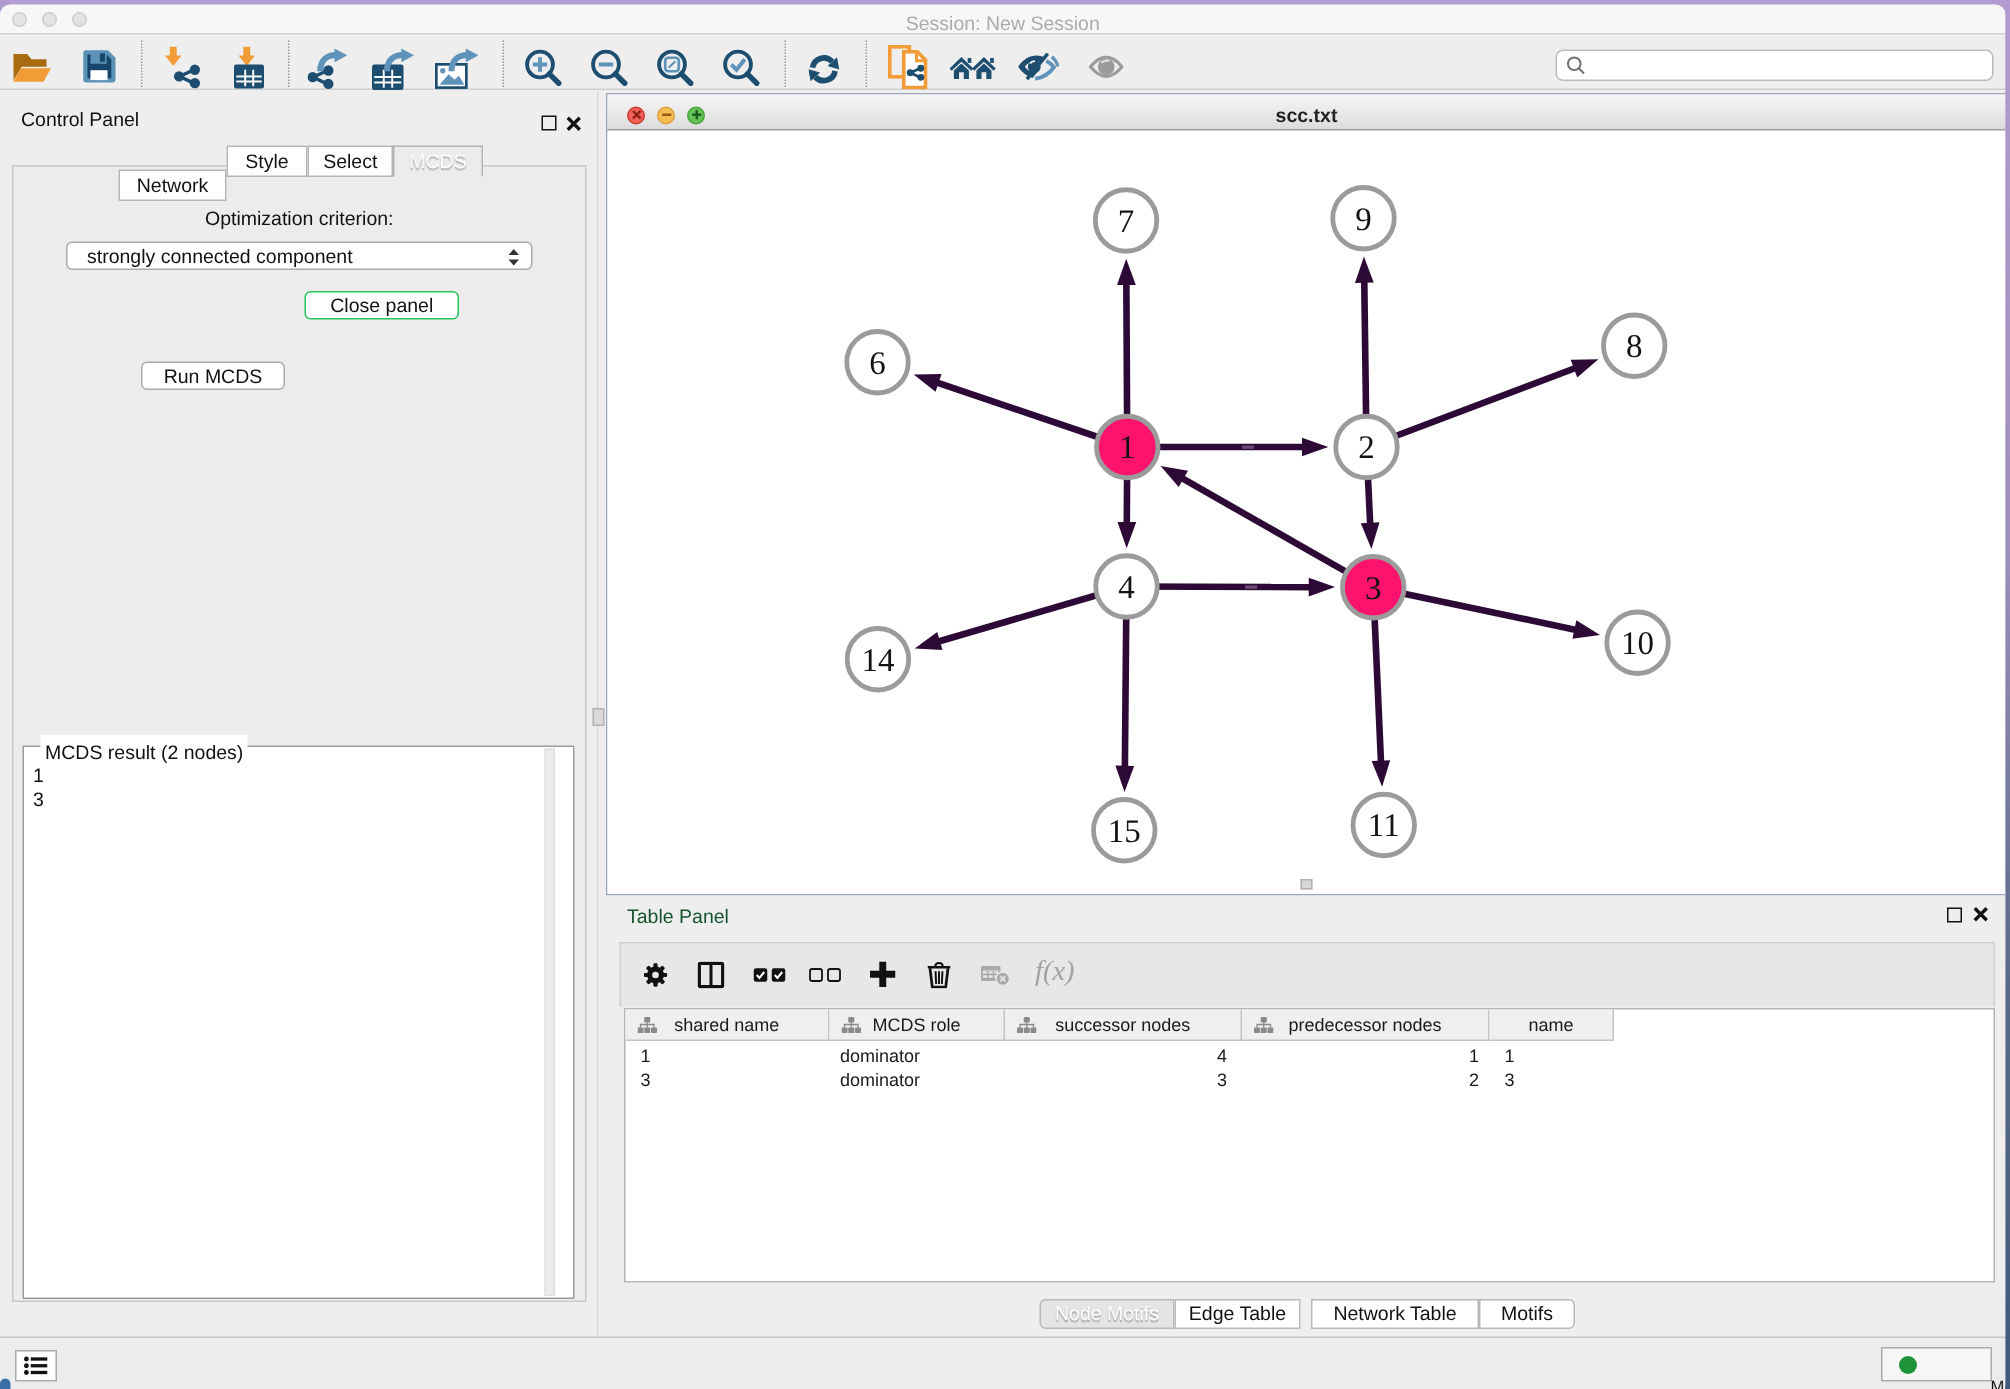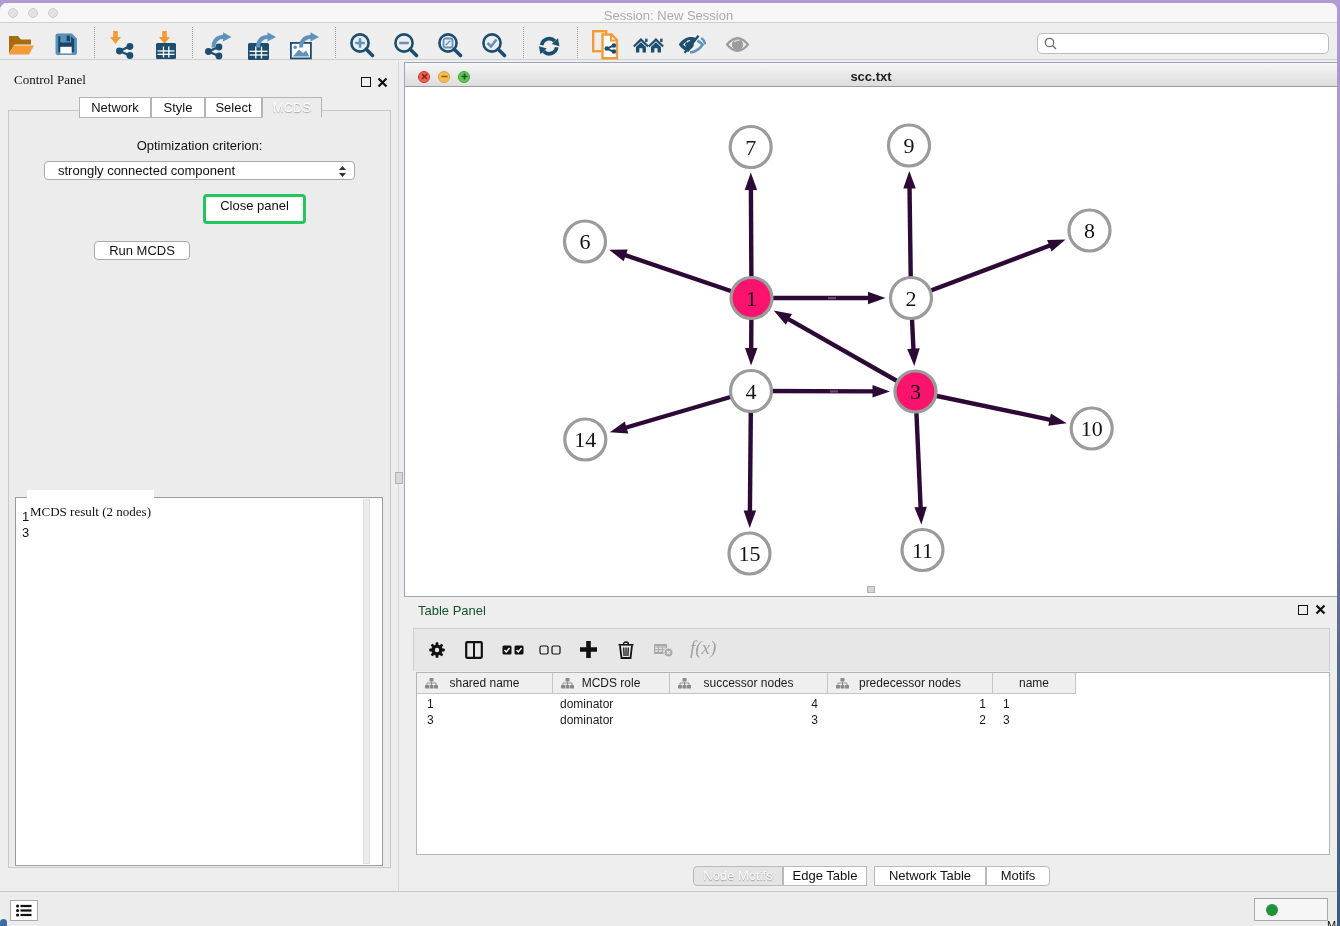--- a/index.html
+++ b/index.html
@@ -201,40 +201,40 @@
         <path d="M8.2 4.9 Q10.2 2.9 13.6 3.4" stroke="#d9d9d9" stroke-width="1.6" fill="none"></path>
       </svg>
     <div style="position:absolute; left:1037px; top:9px; width:292px; height:21px; background:#fff; border:1px solid #bbb; border-radius:5px;">
       <svg width="14" height="14" viewBox="0 0 14 14" style="position:absolute;left:6px;top:3px;">
           <circle cx="5.5" cy="5.5" r="4.2" fill="none" stroke="#6e6e6e" stroke-width="1.3"></circle>
           <line x1="8.7" y1="8.7" x2="12" y2="12" stroke="#6e6e6e" stroke-width="1.3"></line>
         </svg>
     </div>
   </div>
   <div id="cp">
-    <div style="position:absolute; left:14px; top:11px; font-size:13px; color:#111;font-family:Liberation Serif, serif;">Control Panel</div>
+    <div style="position:absolute; left:14px; top:11px; font-size:13px; color:#111;">Control Panel</div>
     <div style="position:absolute;left:361px;top:16px;width:10px;height:10px;border:1.5px solid #111"></div>
     <svg style="position:absolute;left:377px;top:16px" width="11" height="11" viewBox="0 0 11 11">
         <path d="M1.5 1.5 L9.5 9.5 M9.5 1.5 L1.5 9.5" stroke="#111" stroke-width="2.2"></path>
       </svg>
     <div id="cp-box"></div>
-    <div class="tab" style="left:79px; width:72px;">Network</div>
+    <div class="tab" style="left:79px; width:72px;margin-top:16px;">Network</div>
     <div class="tab" style="left:151px; width:54px;">Style</div>
     <div class="tab" style="left:205px; width:57px;">Select</div>
     <div class="tab" style="left:262px; width:60px; background:#ececec; border-bottom:1px solid #ececec; color:#fdfdfd; text-shadow:0 1px 1px #a6a6a6;">MCDS</div>
     <div style="position:absolute; left:0; top:77px; width:399px; text-align:center; font-size:13px; color:#111;">Optimization criterion:</div>
     <div style="position:absolute; left:44px; top:100px; width:311px; height:19px; background:#fff; border:1px solid #a9a9a9; border-radius:4px; font-size:13px; color:#111; line-height:17px; padding-left:13px;">strongly connected component
       <svg width="9" height="13" viewBox="0 0 9 13" style="position:absolute; right:7px; top:3px;">
           <path d="M1 5 L4.5 1 L8 5 Z M1 8 L4.5 12 L8 8 Z" fill="#333"></path>
         </svg>
     </div>
     <div style="position:absolute; left:94px; top:133px; width:96px; height:19px; background:#fff; border:1px solid #a9a9a9; border-radius:4px; font-size:13px; color:#111; text-align:center; line-height:17px;margin-top:47px;">Run MCDS</div>
-    <div style="position:absolute; left:203px; top:133px; width:103px; height:30px; background:#fff; border:3px solid #22c55e; border-radius:4px; font-size:13px; color:#111; text-align:center; line-height:17px;">Close panel</div>
+    <div style="position:absolute; left:203px; top:133px; width:103px; height:19px; background:#fff; border:1px solid #22c55e; border-radius:4px; font-size:13px; color:#111; text-align:center; line-height:17px;">Close panel</div>
     <div id="resultbox">
-      <div style="position:absolute; left:11px; top:-8px; background:#fff; padding:14px 3px; color:#111;font-family:Liberation Serif, serif;">MCDS result (2 nodes)</div>
+      <div style="position:absolute; left:11px; top:-8px; background:#fff; padding:4px 3px; color:#111;">MCDS result (2 nodes)</div>
       <div style="position:absolute; left:6px; top:11px; color:#111; line-height:16px;">1<br>3</div>
       <div style="position:absolute; right:12px; top:1px; width:7px; height:365px; background:#ececec; border:1px solid #dedede;"></div>
     </div>
   </div>
   <div style="position:absolute;left:395px;top:469px;width:8px;height:12px;background:#d9d9d9;border:1px solid #b2b2b2"></div>
   <div id="netwin">
     <div id="nettitle">
       <div class="mtl" style="left:13px; background:#ee6156; border:0.5px solid #ce372e;">
           <svg width="11" height="11" viewBox="0 0 11 11">
             <path d="M3 3 L8 8 M8 3 L3 8" stroke="#8c1d14" stroke-width="1.6"></path>

